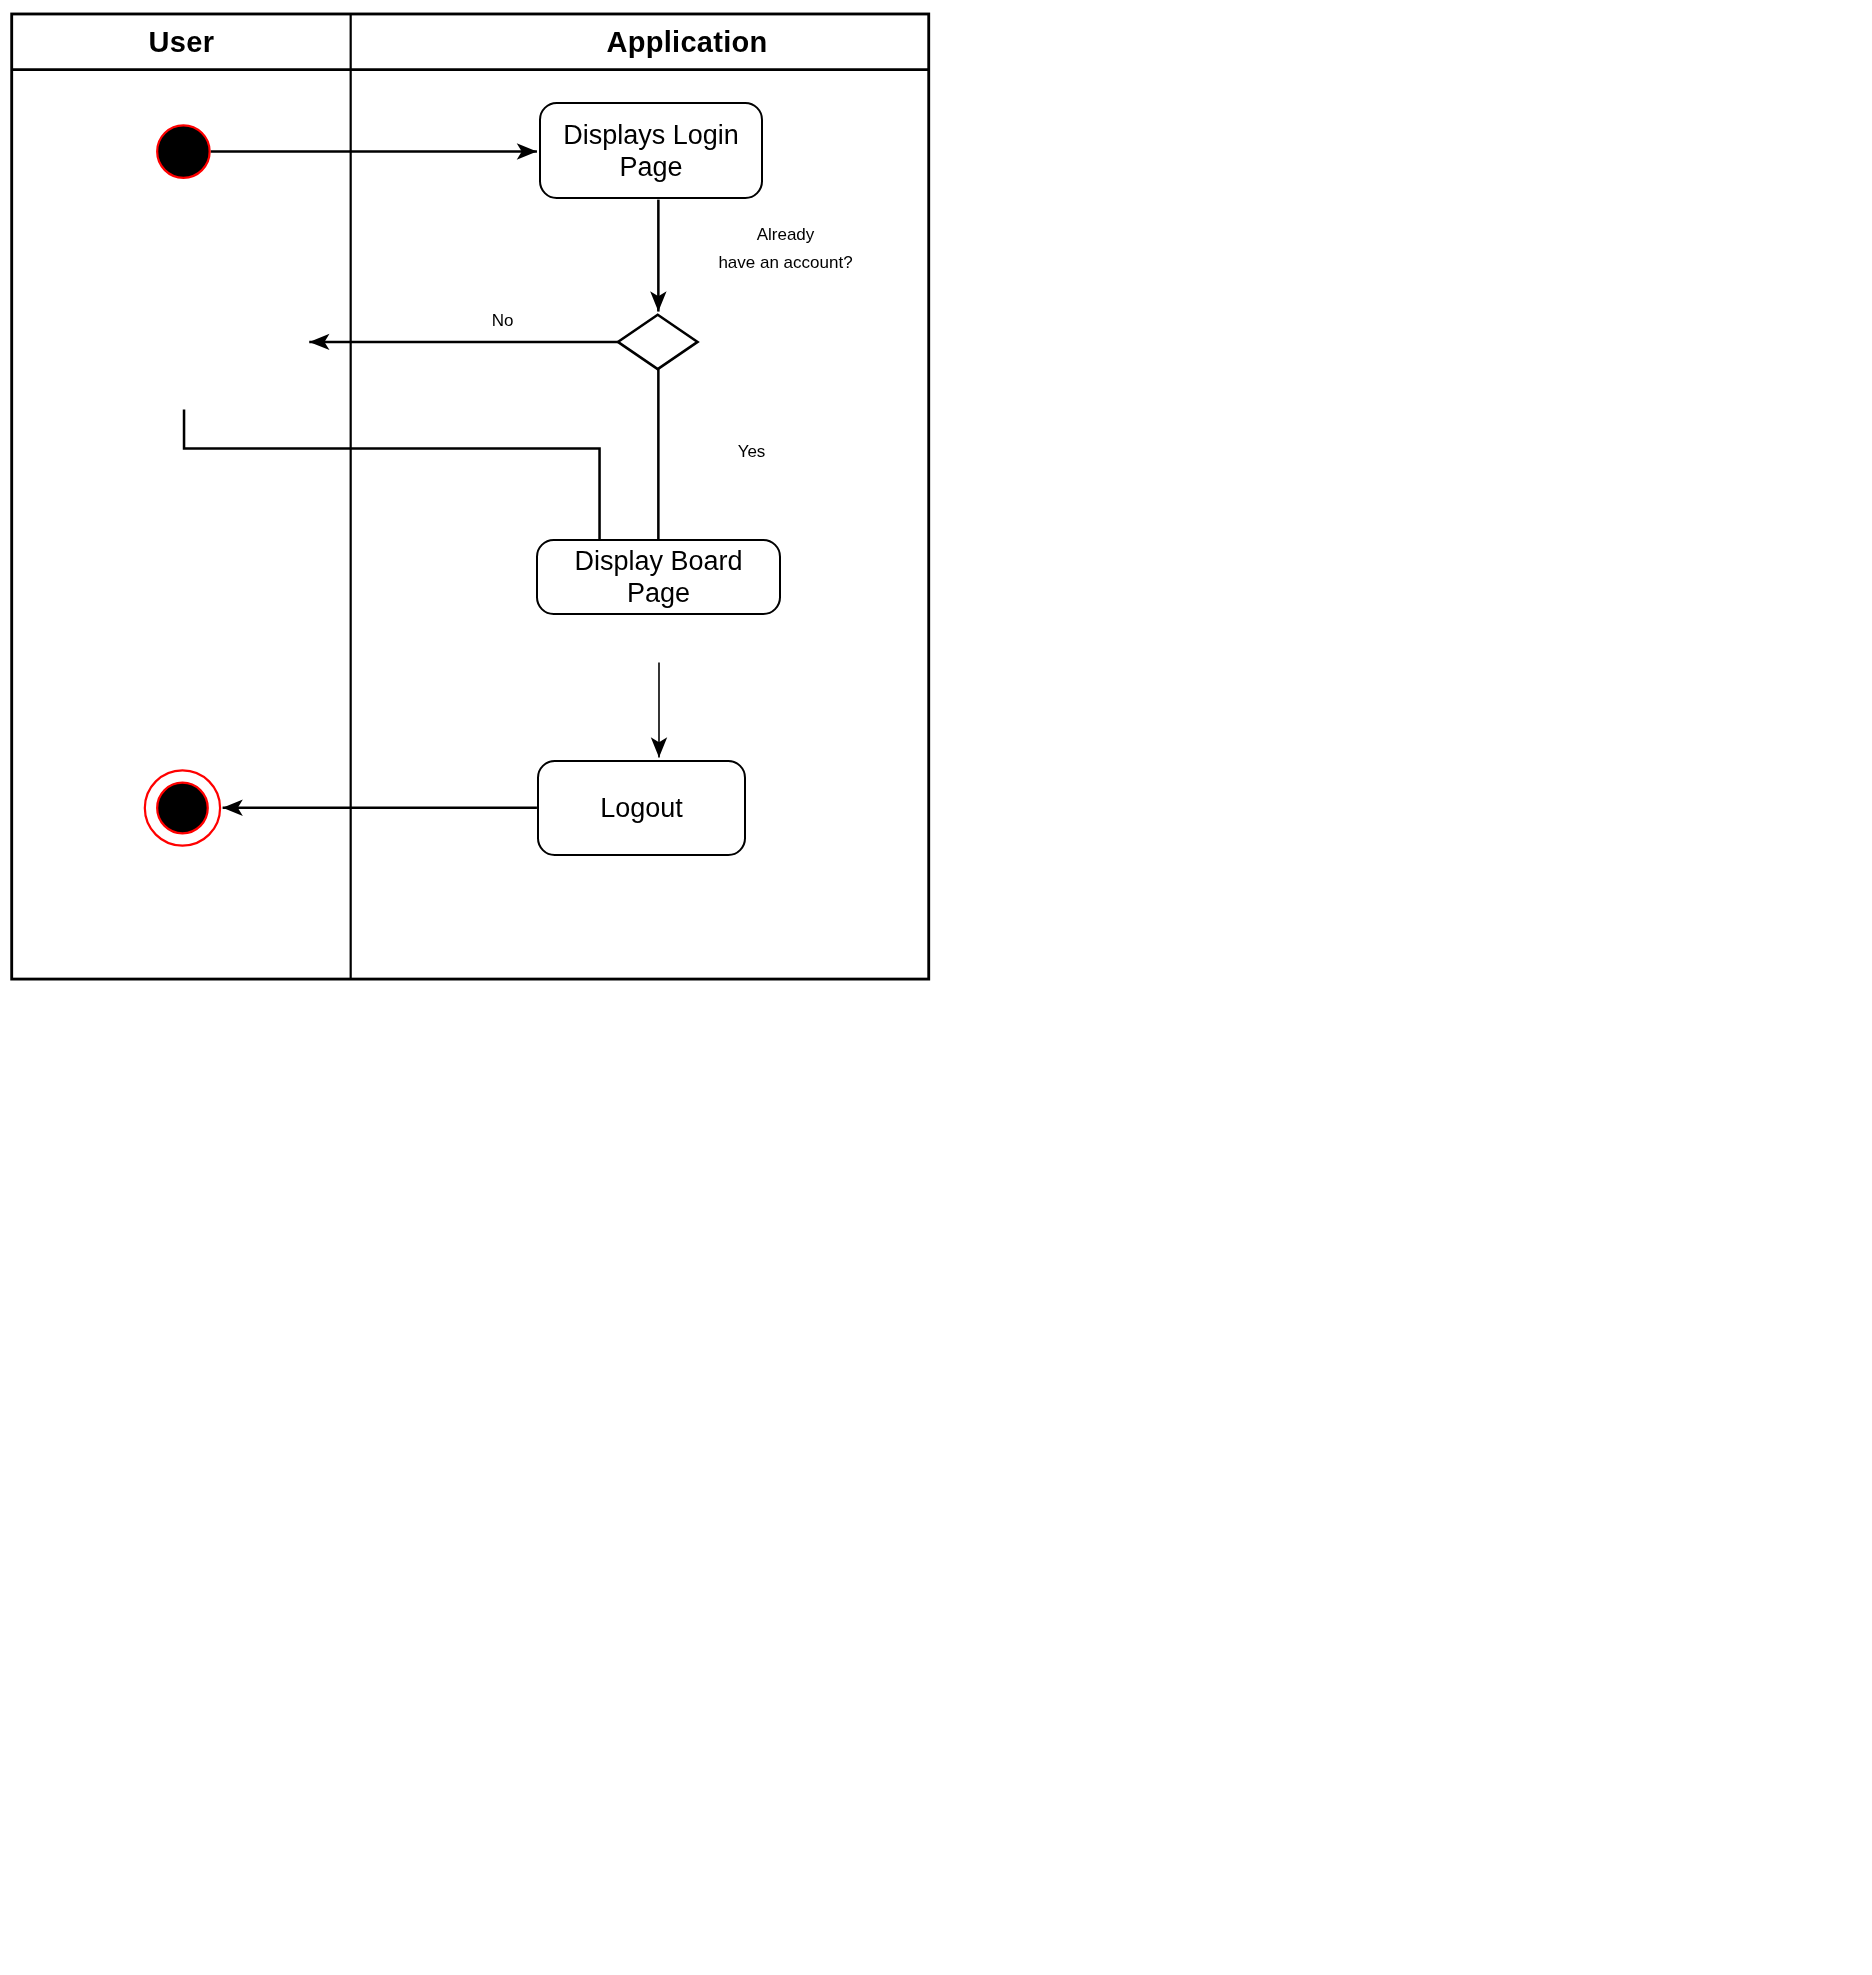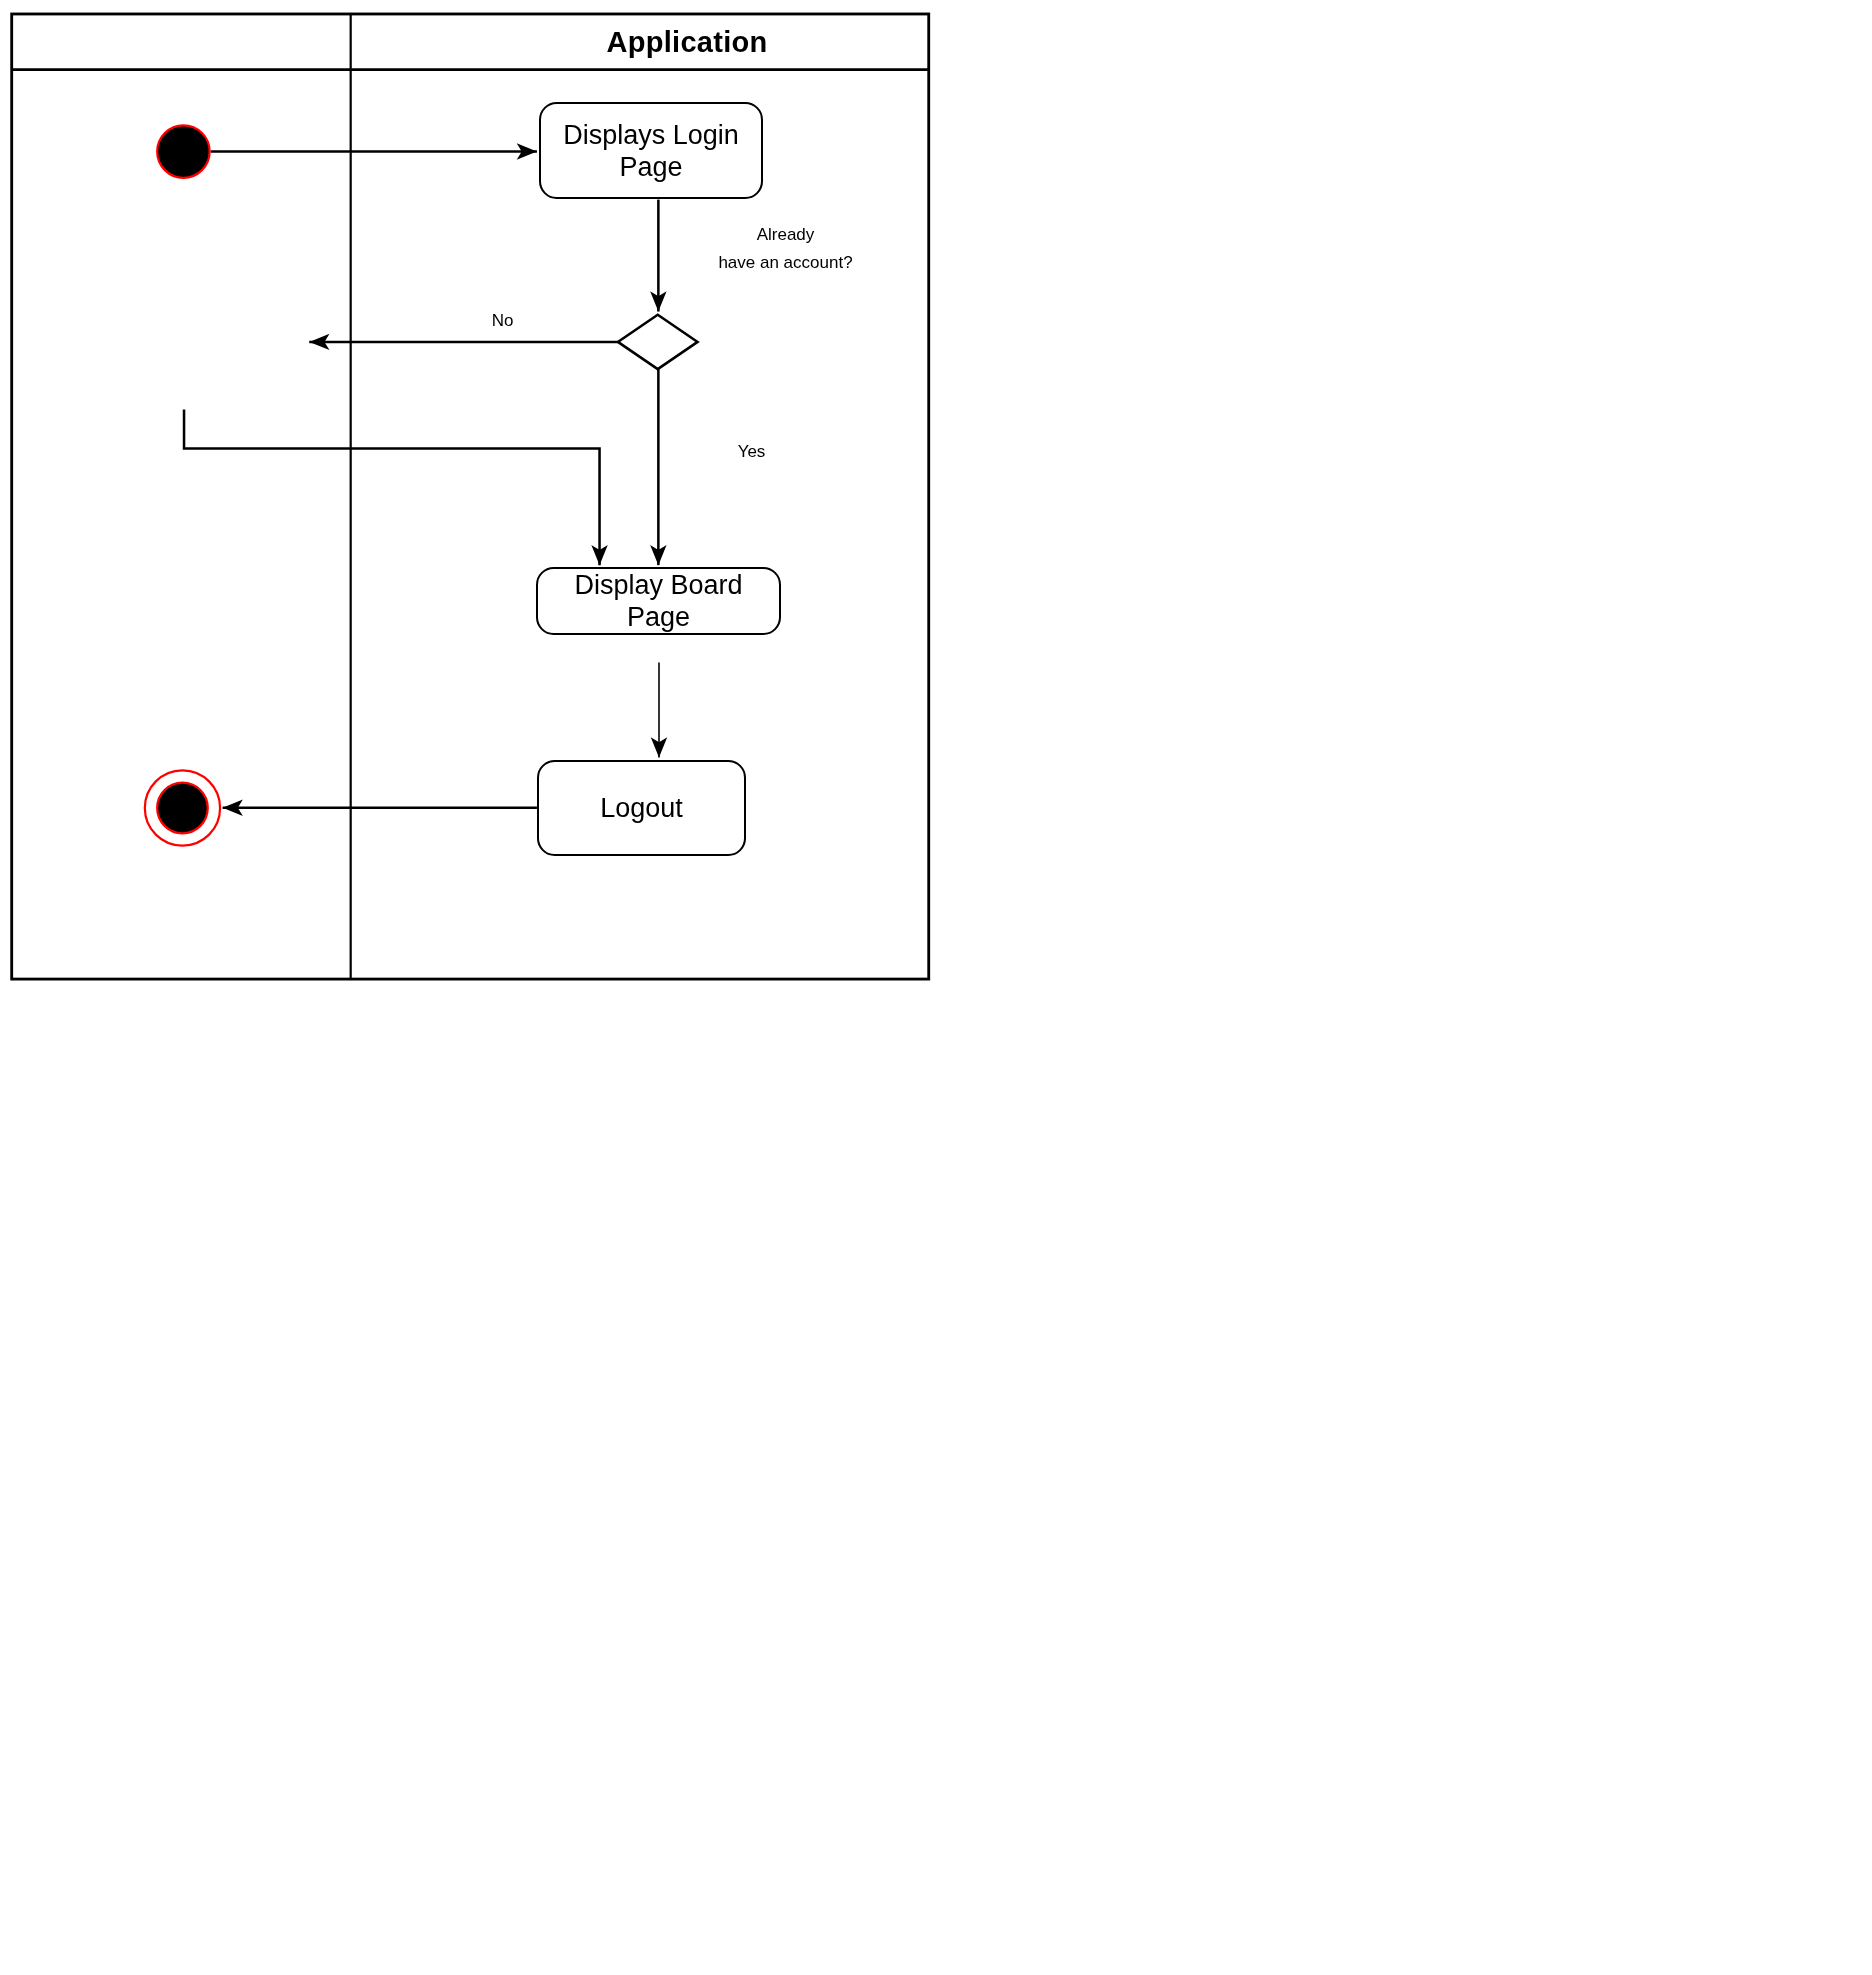--- a/index.html
+++ b/index.html
@@ -36,21 +36,21 @@
     border:2.5px solid var(--line);
     display:flex;align-items:center;justify-content:center;
     text-align:center;
     font-size:27px;line-height:32px;
     padding:0 17.7px;
   }
   .activity.r28{border-radius:17.7px;}
   .activity.r34{border-radius:21.5px;}
   .act-login   {left:539px; top:102px;  width:224px; height:97px;}
   .act-register{left:60px;  top:274px;  width:247px; height:135px;}
-  .act-board   {left:536px; top:567px;  width:245px; height:68px;}
+  .act-board   {left:536px; top:539px;  width:245px; height:76px;}
   .act-logout  {left:537px; top:760px; width:209px; height:96px;}
 
   
   .edge-label{
     position:absolute;
     text-align:center;
     font-size:17px;line-height:28px;
     white-space:pre-line;
   }
   .lbl-question{left:659px;top:221px;width:253px;}
@@ -82,20 +82,23 @@
     <path d="M 849 1276.5 L 352 1276.5" fill="none" stroke="#000000" stroke-width="4" marker-end="url(#arrow)"></path>
 
     <circle cx="290" cy="239" r="41.5" fill="#000000" stroke="#ff0000" stroke-width="3.5"></circle>
 
     <polygon points="1040,497 1103,540 1040,583 977,540" fill="#ffffff" stroke="#000000" stroke-width="4"></polygon>
 
     <circle cx="288.5" cy="1277" r="59.5" fill="#ffffff" stroke="#ff0000" stroke-width="3.5"></circle>
     <circle cx="288.5" cy="1277" r="40" fill="#000000" stroke="#ff0000" stroke-width="3.5"></circle>
   </svg>
 
+  <div class="lane-header user">
+    <span>User</span>
+  </div>
   <div class="lane-header application">
     <span>Application</span>
   </div>
 
   <div class="activity r28 act-login">
     <span>Displays Login Page</span>
   </div>
 
 
   <div class="activity r28 act-board">

